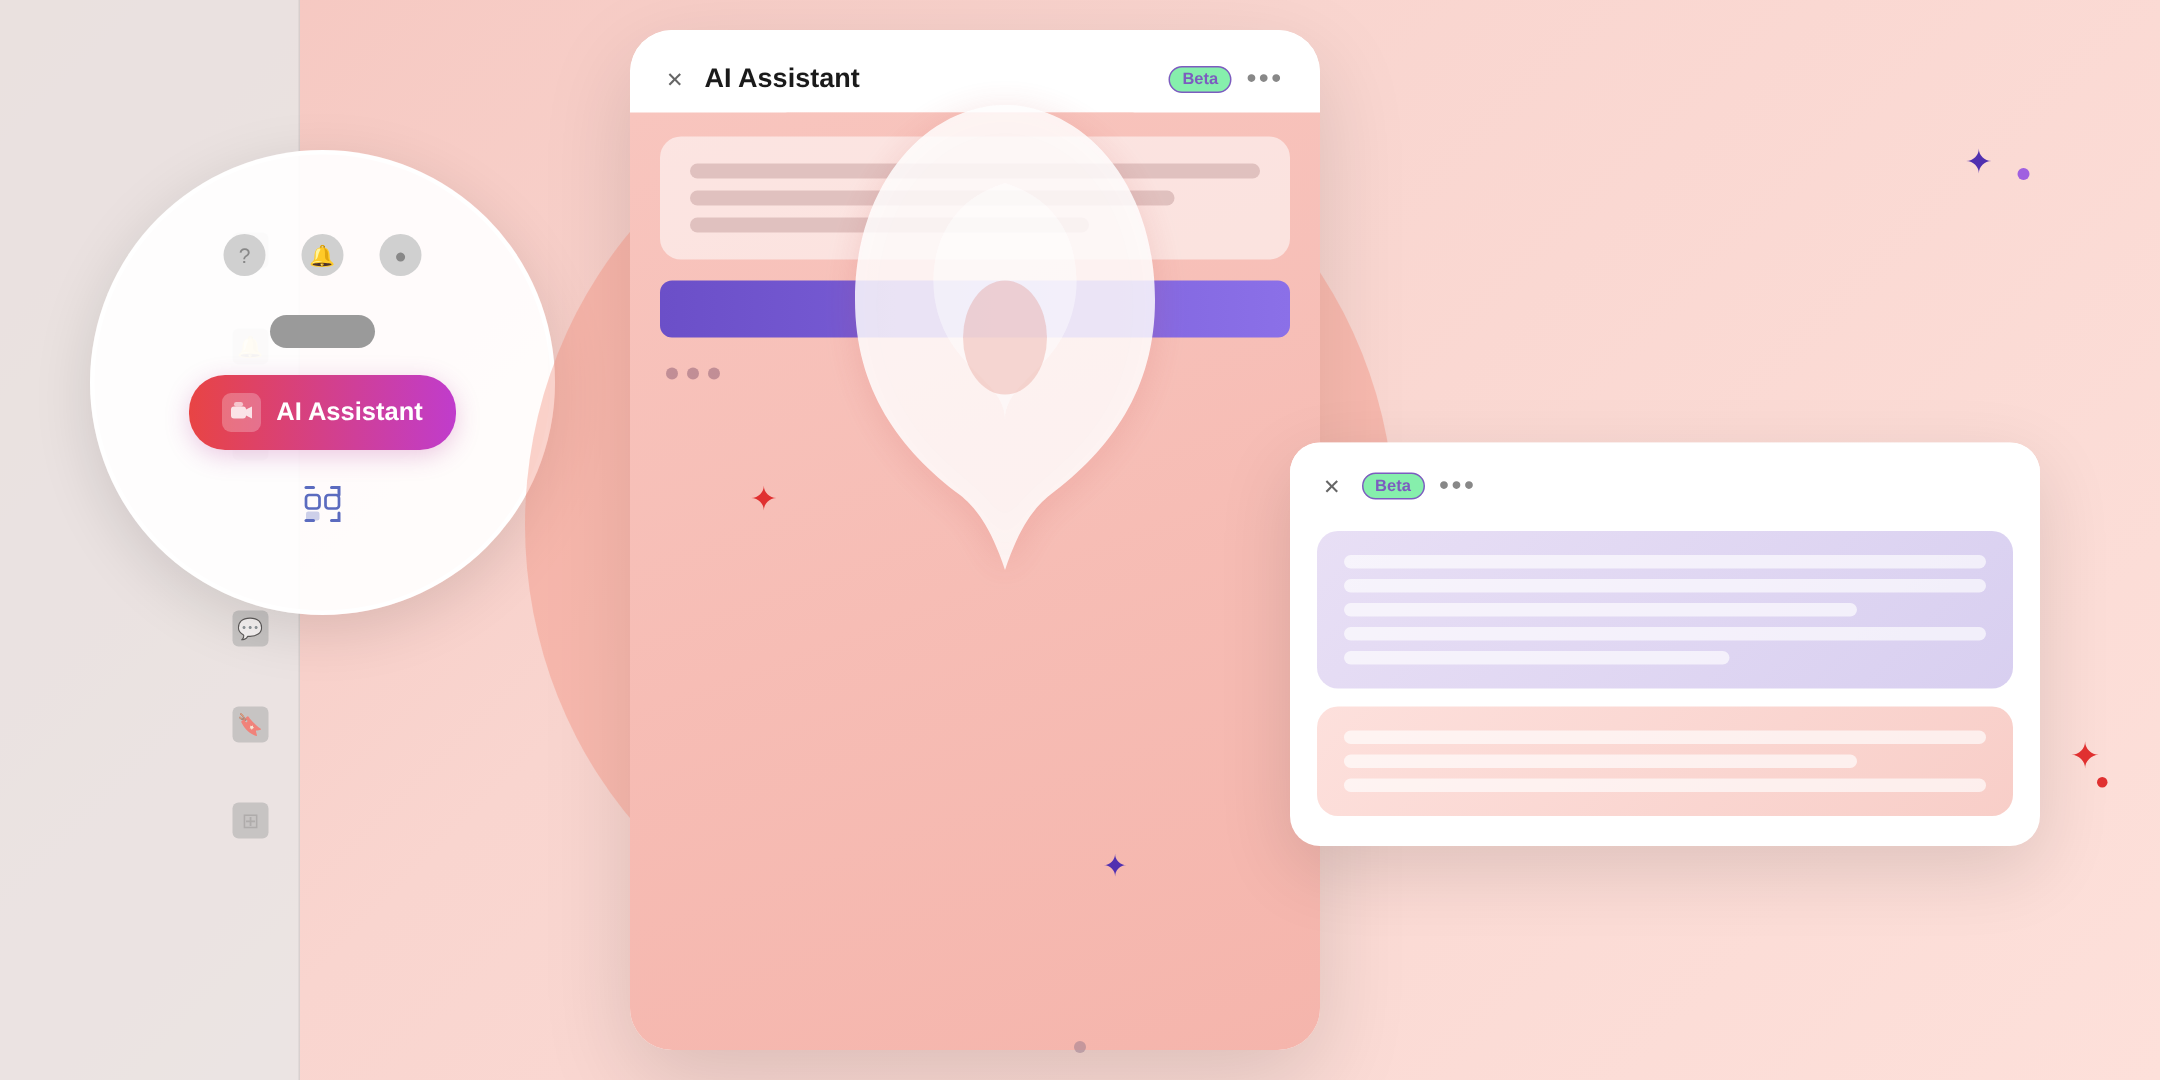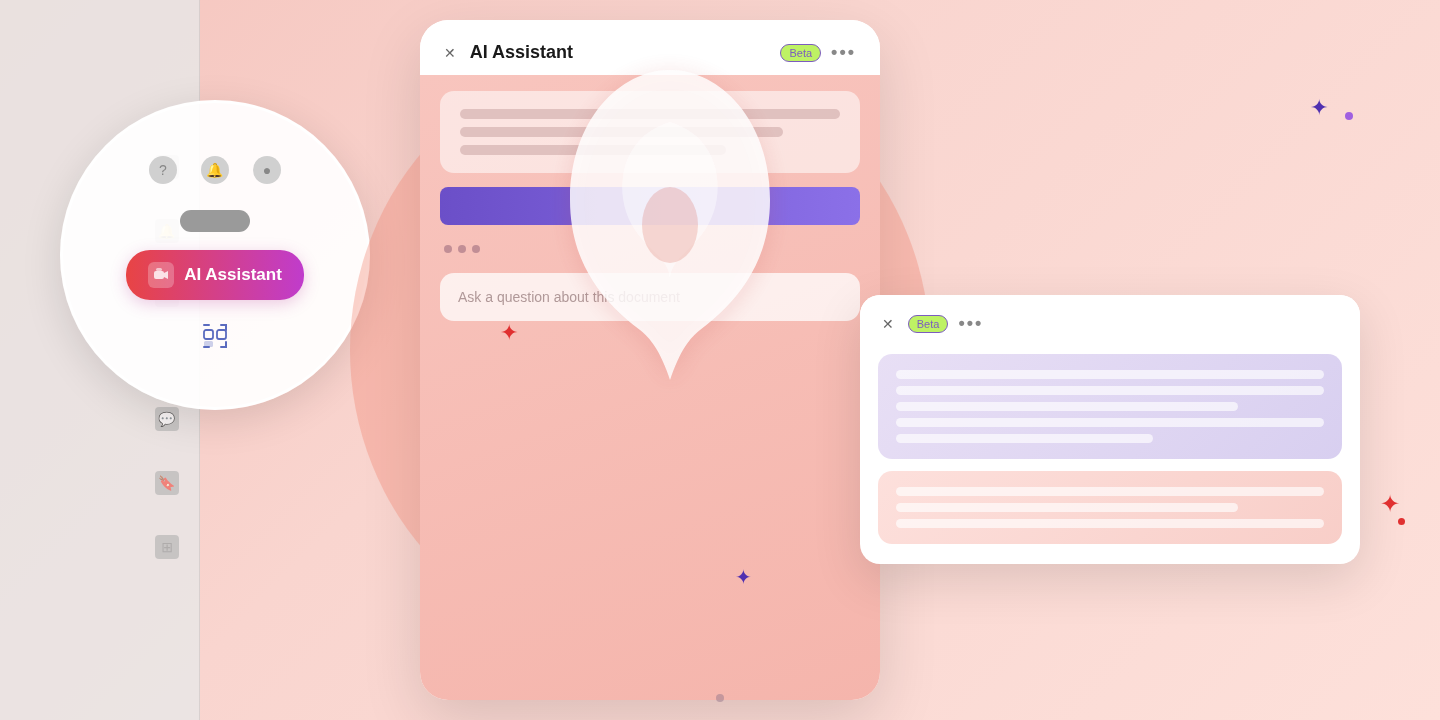--- a/index.html
+++ b/index.html
@@ -136,25 +136,25 @@
     }
 
     .card-title {
       font-size: 18px;
       font-weight: 700;
       color: #1a1a1a;
       flex: 1;
     }
 
     .beta-badge {
-      background: #bef264;
+      background: #86efac;
       border: 1.5px solid #7c5cbf;
       color: #7c5cbf;
       font-size: 11px;
-      font-weight: 400;
+      font-weight: 700;
       padding: 2px 8px;
       border-radius: 12px;
     }
 
     .card-more-icon {
       color: #888;
       font-size: 18px;
       font-weight: 700;
       letter-spacing: 2px;
     }
@@ -384,23 +384,20 @@
     </div>
 
     <div class="purple-bar"></div>
 
     <div class="dots-row">
       <div class="dot"></div>
       <div class="dot"></div>
       <div class="dot"></div>
     </div>
 
-    <div class="ask-input-area">
-      <span class="ask-placeholder">Ask a question about this document</span>
-    </div>
   </div>
 </div>
 
 <div class="ribbon-wrap">
   <svg width="260" height="340" viewBox="0 0 260 340" fill="none" class="acrobat-svg">
 
     <path d="M130 10 C80 10, 30 60, 30 140 C30 200, 60 240, 100 270 C110 278, 120 290, 130 320 C140 290, 150 278, 160 270 C200 240, 230 200, 230 140 C230 60, 180 10, 130 10 Z" fill="white" opacity="0.88"></path>
 
     <path d="M100 80 C80 100, 75 140, 95 170 C110 192, 130 200, 130 220 C130 200, 150 192, 165 170 C185 140, 180 100, 160 80 C150 68, 130 62, 130 62 C130 62, 110 68, 100 80 Z" fill="white" opacity="0.6"></path>
 

